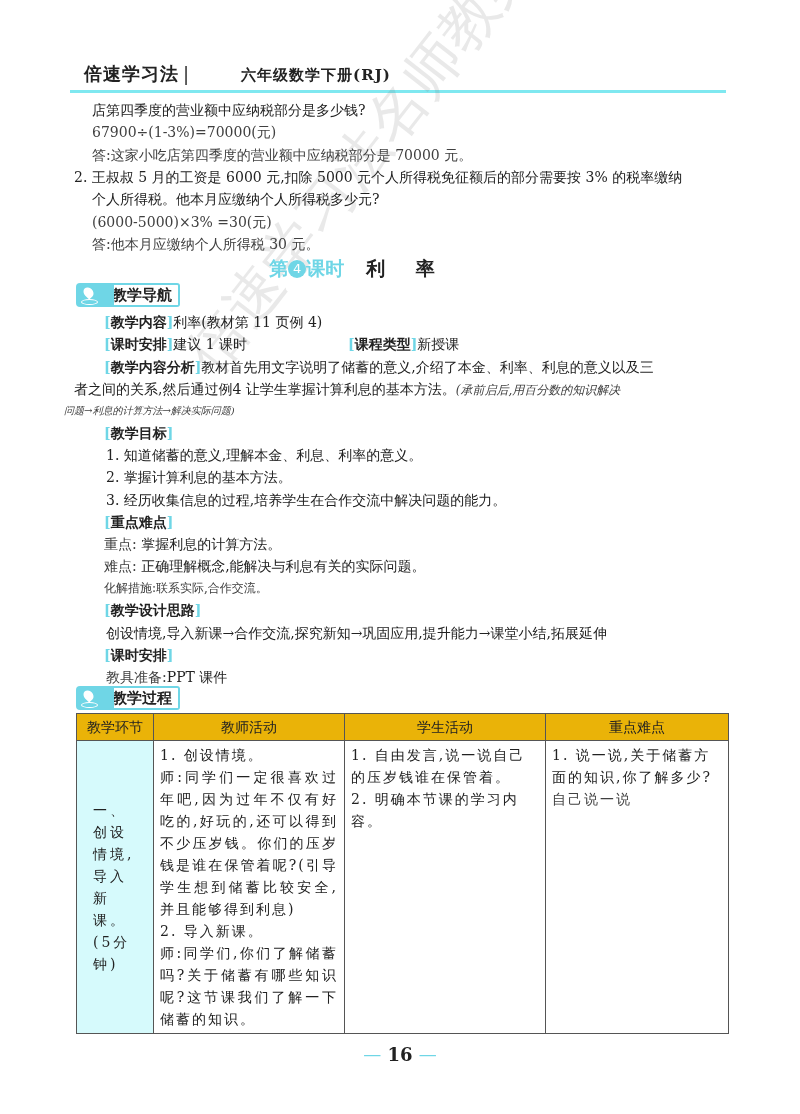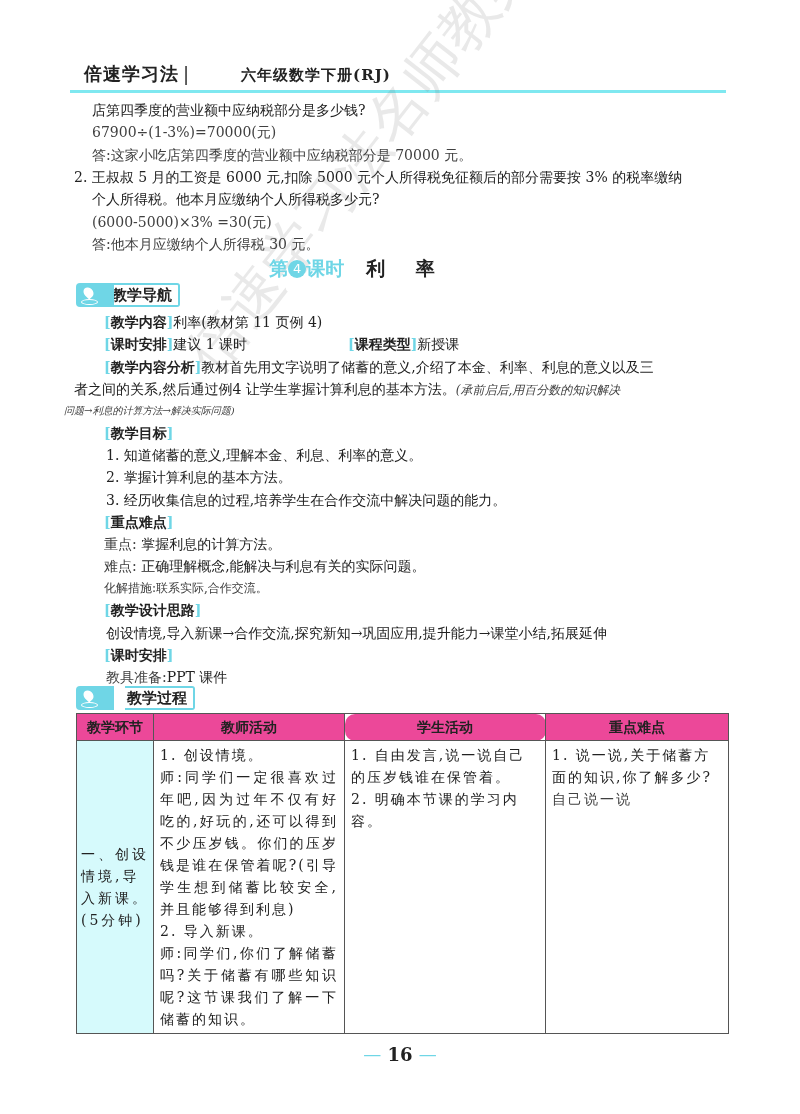--- a/index.html
+++ b/index.html
@@ -17,23 +17,23 @@
   .chap .pre{color:#6fd6e6;font-weight:bold;}
   .chap .num{display:inline-block;width:18px;height:18px;border-radius:50%;background:#6fd6e6;color:#fff;font-size:13px;line-height:18px;text-align:center;vertical-align:2px;}
   .chap .ttl{font-weight:bold;margin-left:22px;letter-spacing:12px;}
   .sec{height:24px;display:flex;align-items:center;}
   .sec .ic{width:38px;height:24px;background:#6fd6e6;border-radius:4px 0 0 4px;position:relative;}
   .sec .ic::before{content:"";position:absolute;left:8px;top:4px;width:9px;height:11px;border-radius:50% 50% 50% 0;transform:rotate(-45deg);background:#fff;}
   .sec .ic::after{content:"";position:absolute;left:5px;top:16px;width:15px;height:4px;border:1px solid #fff;border-radius:50%;}
   .sec .lbl{height:20px;margin-left:-4px;background:#fff;border:2px solid #6fd6e6;border-left:none;padding:0 6px 0 2px;font-size:15px;font-weight:bold;line-height:20px;font-family:"DejaVu Sans",sans-serif;border-radius:0 3px 3px 0;}
   .wm{left:170px;top:340px;font-size:58px;color:rgba(120,120,120,0.16);transform:rotate(-52deg);transform-origin:left top;white-space:nowrap;font-family:"DejaVu Serif",serif;}
   table{position:absolute;left:76px;top:713px;border-collapse:collapse;font-size:14px;line-height:22px;}
-  th{background:#ec4899;height:24px;font-weight:bold;font-family:"DejaVu Sans",sans-serif;font-size:14px;border:1.5px solid #555;}
+  th{background:#eab308;height:24px;font-weight:normal;font-family:"DejaVu Sans",sans-serif;font-size:14px;border:1.5px solid #555;}
   td{vertical-align:top;border:1.5px solid #555;padding:3px 6px;}
-  td.stage{background:#d6fafc;vertical-align:middle;padding:3px 4px;letter-spacing:3px;}
+  td.stage{background:#d6fafc;vertical-align:middle;padding:3px 16px;letter-spacing:3px;}
   .pg{left:0;width:800px;top:1044px;text-align:center;font-size:18px;font-weight:bold;}
   .pg .d{color:#6fd6e6;font-weight:normal;}
 </style>
 </head>
 <body>
 
 <div class="abs hdr">
   <span>倍速学习法</span><span class="sep">|</span><span class="sub">六年级数学下册(RJ)</span>
 </div>
 <div class="abs hdr-line"></div>
@@ -97,31 +97,31 @@
 </div>
 <div class="abs line" style="left:106px;top:622px;">创设情境,导入新课→合作交流,探究新知→巩固应用,提升能力→课堂小结,拓展延伸</div>
 
 <div class="abs line" style="left:104px;top:644px;">
   <span class="br">[</span><span class="b">课时安排</span><span class="br">]</span>
 </div>
 <div class="abs line" style="left:106px;top:666px;">
   <span class="cyan">教具准备:</span><span>PPT 课件</span>
 </div>
 
-<div class="abs sec" style="left:76px;top:686px;gap:15px;">
+<div class="abs sec" style="left:76px;top:686px;">
   <span class="ic"></span>
   <span class="lbl">教学过程</span>
 </div>
 
 <table>
   <thead>
     <tr>
       <th style="width:74px;">教学环节</th>
       <th style="width:188px;">教师活动</th>
-      <th style="width:198px;border-radius:10px;">学生活动</th>
+      <th style="width:198px;">学生活动</th>
       <th style="width:180px;">重点难点</th>
     </tr>
   </thead>
   <tbody>
     <tr style="height:286px;">
       <td class="stage">一、创设情境,导入新课。(5分钟)</td>
       <td style="letter-spacing:2px;text-align:justify;">
         <div>1. 创设情境。</div>
         <div>师:同学们一定很喜欢过年吧,因为过年不仅有好吃的,好玩的,还可以得到不少压岁钱。你们的压岁钱是谁在保管着呢?(引导学生想到储蓄比较安全,并且能够得到利息)</div>
         <div>2. 导入新课。</div>

